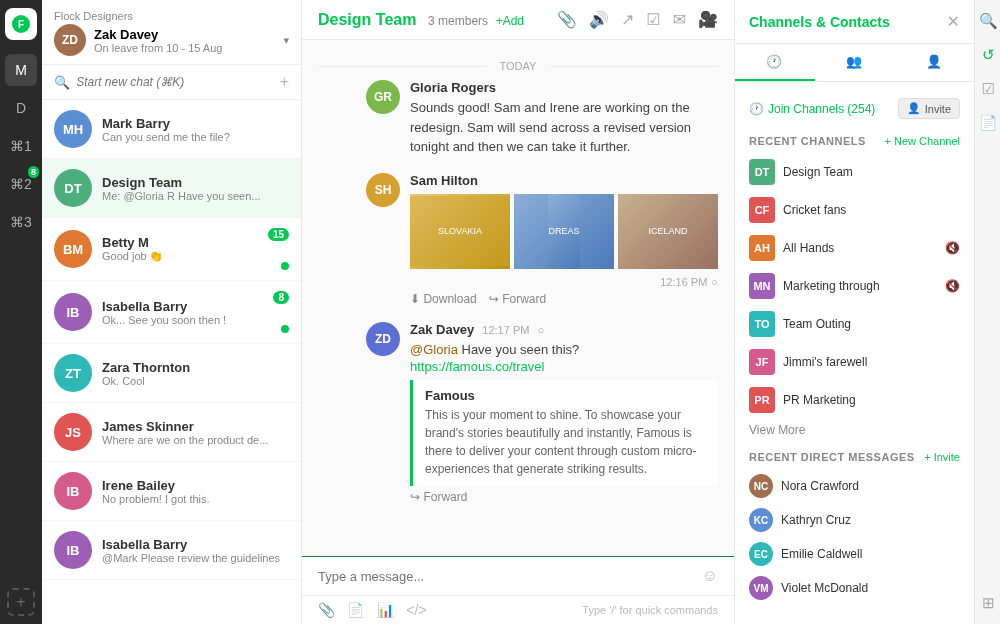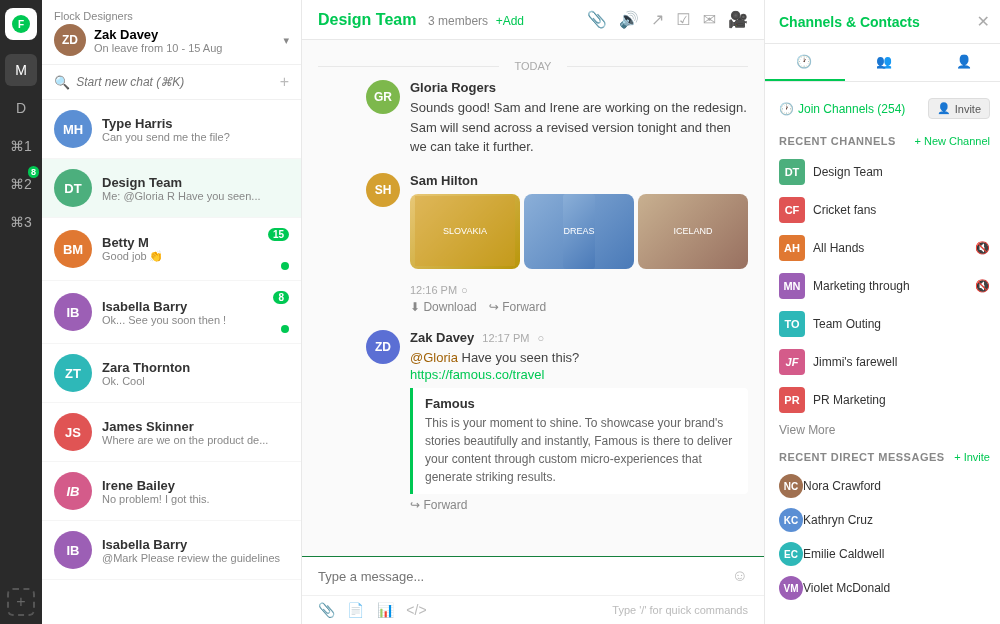--- a/index.html
+++ b/index.html
@@ -159,21 +159,21 @@
     }
     .msg-content { flex: 1; }
     .msg-header { display: flex; align-items: baseline; gap: 8px; margin-bottom: 3px; }
     .msg-name { font-weight: 700; font-size: 13px; color: #333; }
     .msg-time { font-size: 11px; color: #aaa; }
     .msg-text { font-size: 13px; color: #444; line-height: 1.5; }
     .msg-link { color: #00c853; text-decoration: none; font-size: 13px; }
 
     .msg-images { display: flex; gap: 4px; margin-top: 6px; }
     .msg-img {
-      width: 110px; height: 75px; border-radius: 8px;
+      width: 100px; height: 75px; border-radius: 0;
       background: #c8a060; overflow: hidden;
       display: flex; align-items: center; justify-content: center;
       font-size: 11px; color: #fff;
     }
     .msg-img-1 { background: linear-gradient(135deg, #e8c878, #b8960a); }
     .msg-img-2 { background: linear-gradient(135deg, #8bafd8, #4a7ab8); }
     .msg-img-3 { background: linear-gradient(135deg, #c8b090, #987060); }
 
     .msg-actions { display: flex; gap: 12px; margin-top: 4px; font-size: 12px; color: #888; }
     .msg-actions span { cursor: pointer; display: flex; align-items: center; gap: 3px; }
@@ -261,21 +261,21 @@
     .rp-channel-avatar {
       width: 26px; height: 26px; border-radius: 4px;
       flex-shrink: 0; overflow: hidden;
       display: flex; align-items: center; justify-content: center;
       font-size: 11px; color: #fff; font-weight: bold;
     }
     .rp-channel-name { flex: 1; font-size: 12px; color: #333; }
     .rp-channel-mute { color: #bbb; font-size: 12px; }
 
     .rp-dm-item {
-      display: flex; align-items: center; gap: 0;
+      display: flex; align-items: center; gap: 8px;
       padding: 5px 14px; cursor: pointer;
     }
     .rp-dm-avatar {
       width: 24px; height: 24px; border-radius: 50%;
       flex-shrink: 0; overflow: hidden;
       display: flex; align-items: center; justify-content: center;
       font-size: 10px; color: #fff; font-weight: bold;
     }
     .rp-dm-name { font-size: 12px; color: #333; }
 
@@ -298,21 +298,21 @@
     .fr-icon { color: #aaa; font-size: 15px; cursor: pointer; padding: 4px; }
     .fr-icon.active { color: #00c853; }
 
     
     .av-blue { background: #5b8fd4; }
     .av-green { background: #4caf7d; }
     .av-orange { background: #e07832; }
     .av-purple { background: #9c5fb5; }
     .av-red { background: #e05454; }
     .av-teal { background: #2eb8b8; }
-    .av-pink { background: #d45b8a; font-style: italic; }
+    .av-pink { background: #d45b8a; }
     .av-brown { background: #a07050; }
     .av-lime { background: #7db84c; }
     .av-indigo { background: #5b6fd4; }
     .av-amber { background: #d4a030; }
   </style>
 </head>
 <body>
 
 <div class="icon-bar">
   <div class="icon-bar-logo">
@@ -359,21 +359,21 @@
     <span class="sidebar-search-icon">🔍</span>
     <input type="text" placeholder="Start new chat (⌘K)" style="">
     <span class="sidebar-search-add">+</span>
   </div>
 
   <div class="conversation-list">
 
     <div class="conversation-item">
       <div class="conv-avatar av-blue">MH</div>
       <div class="conv-content">
-        <div class="conv-name">Type Harris</div>
+        <div class="conv-name">Mark Barry</div>
         <div class="conv-preview">Can you send me the file?</div>
       </div>
     </div>
 
     <div class="conversation-item active">
       <div class="conv-avatar av-green">DT</div>
       <div class="conv-content">
         <div class="conv-name">Design Team</div>
         <div class="conv-preview">Me: @Gloria R Have you seen...</div>
       </div>
@@ -486,21 +486,21 @@
           </div>
           <div class="msg-img msg-img-2" style="display:flex;flex-direction:column;gap:2px;">
             <div style="flex:1;background:linear-gradient(135deg,#8bafd8,#4a7ab8);border-radius:3px;display:flex;align-items:center;justify-content:center;">
                 <span style="font-size:9px;color:#fff;">DREAS</span>
               </div>
           </div>
           <div class="msg-img msg-img-3">
             <span style="font-size:9px;color:#fff;">ICELAND</span>
           </div>
         </div>
-        <div style="display:flex;margin-top:15px;">
+        <div style="display:flex;justify-content:flex-end;margin-top:7px;">
           <span style="font-size:11px;color:#aaa;">12:16 PM</span>
           <span style="font-size:11px;color:#aaa;margin-left:4px;">○</span>
         </div>
         <div class="msg-actions">
           <span>⬇ Download</span>
           <span>↪ Forward</span>
         </div>
       </div>
     </div>
 

